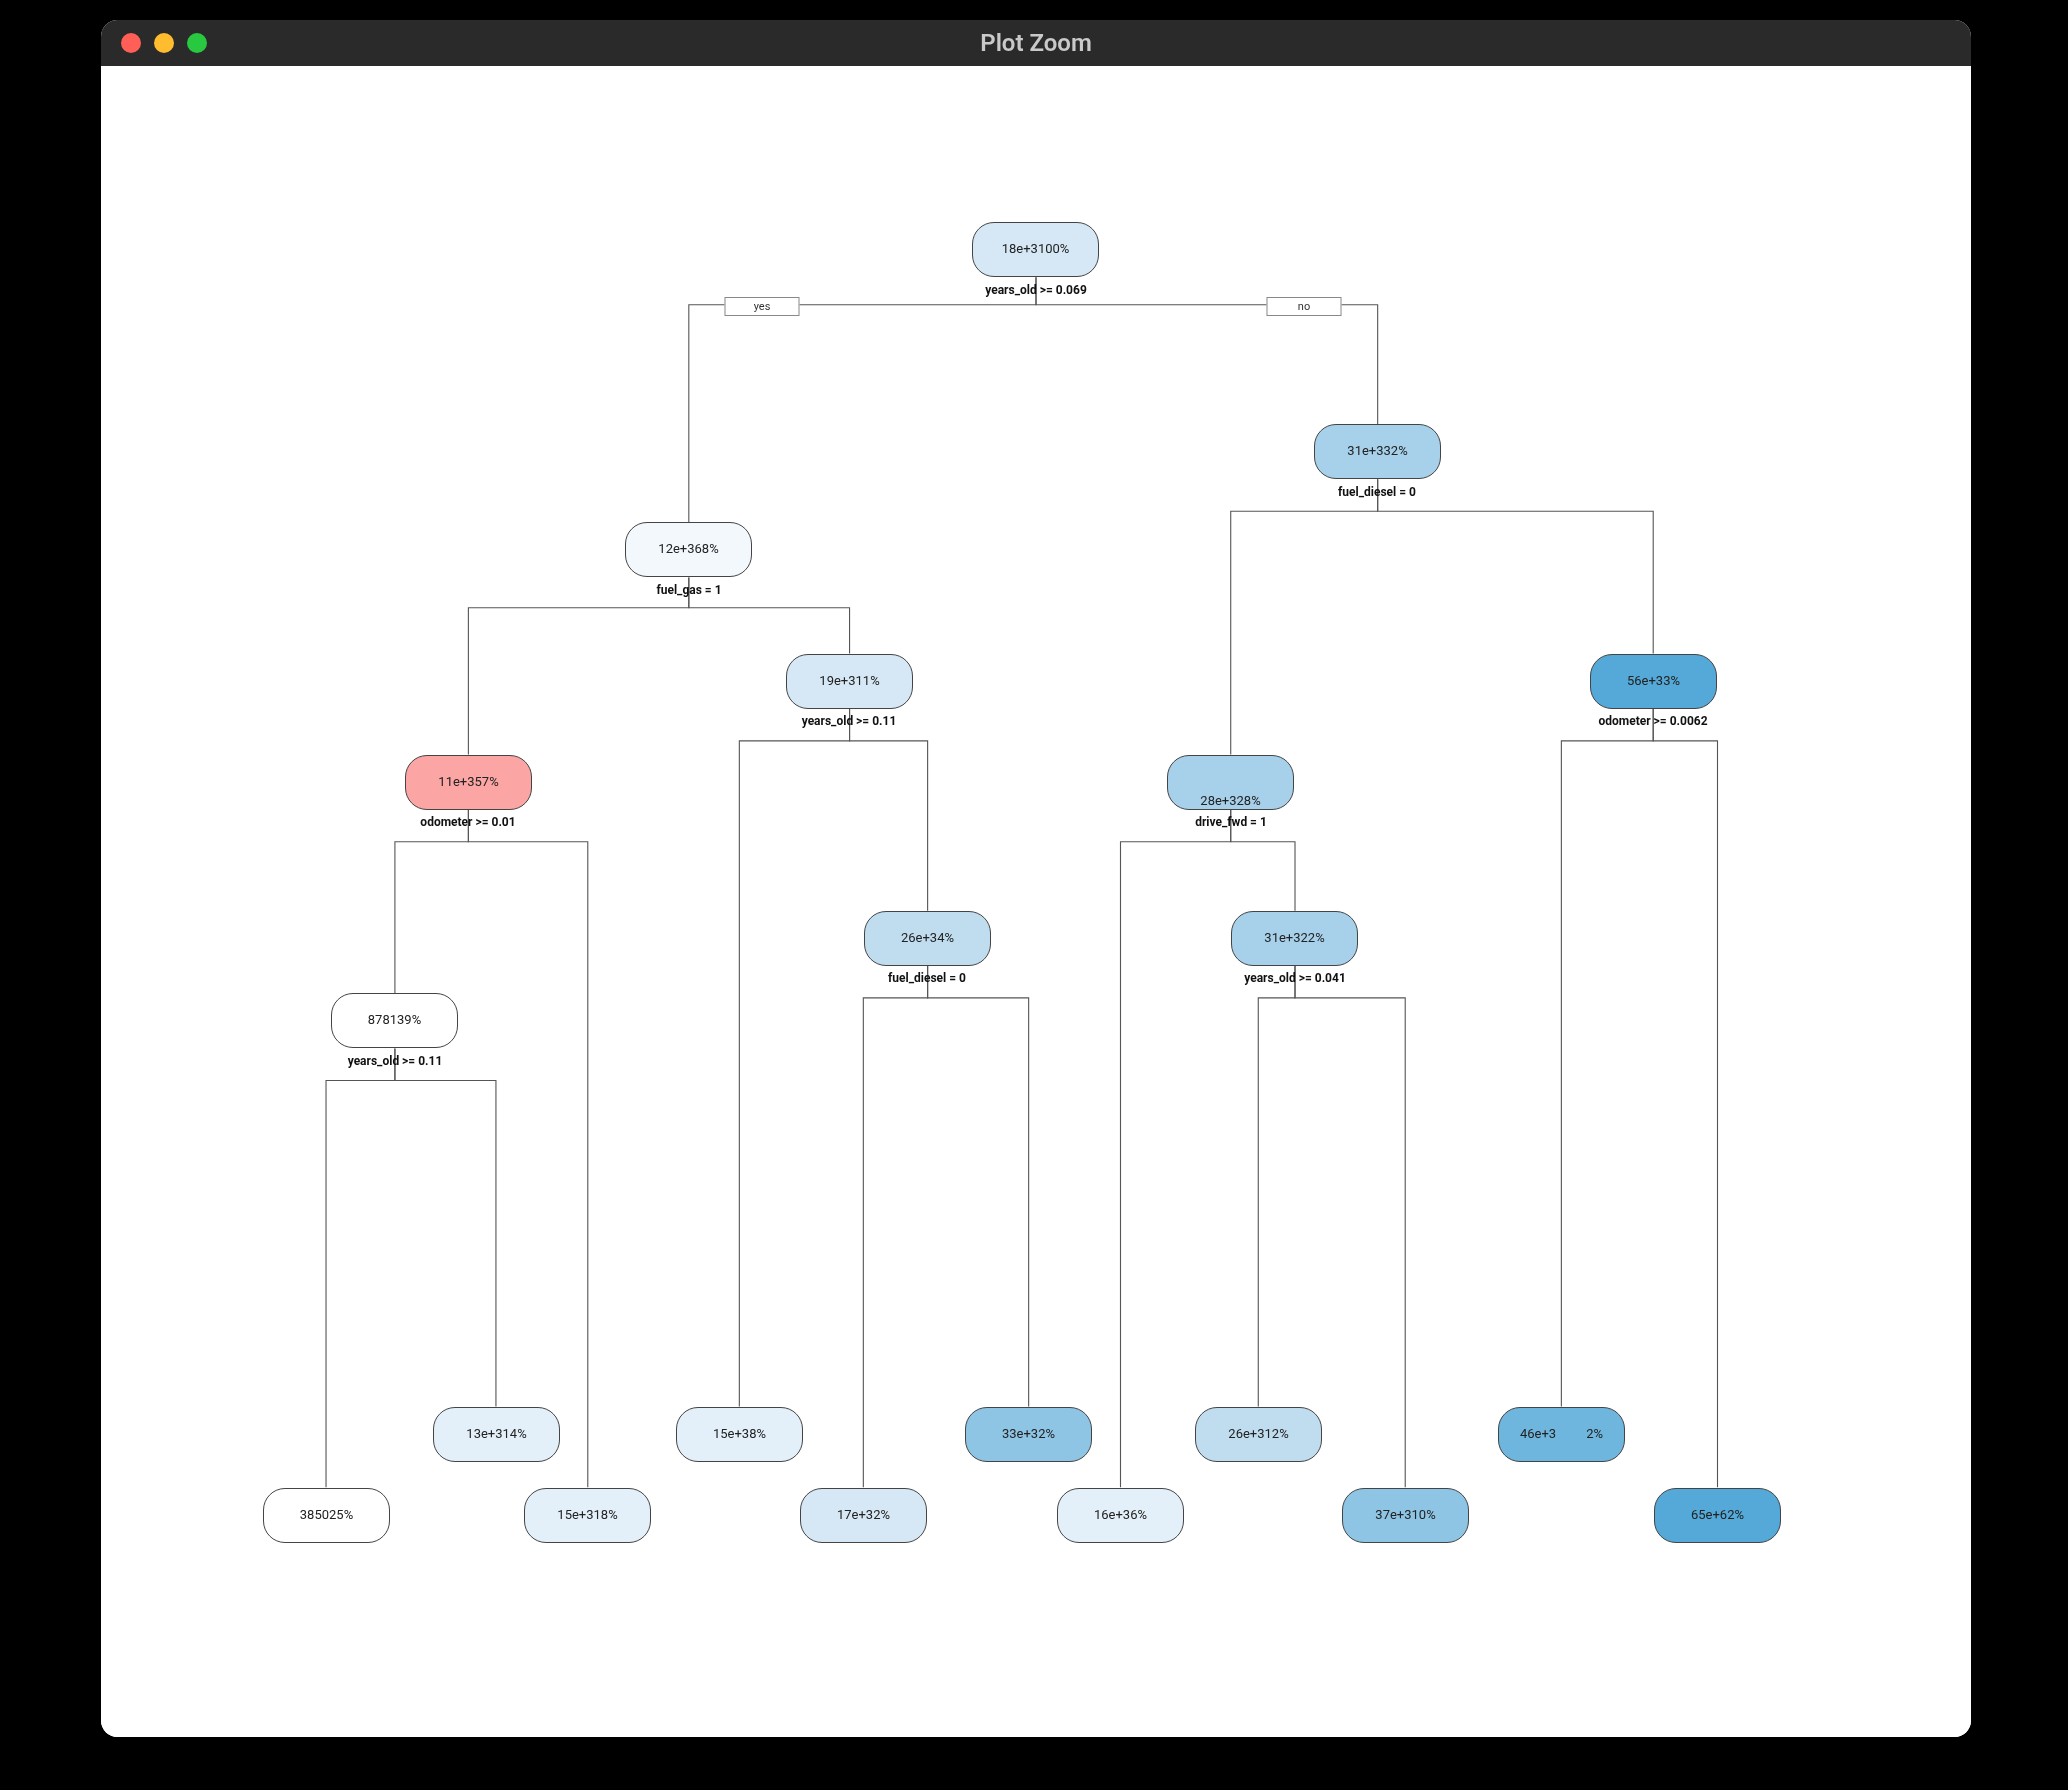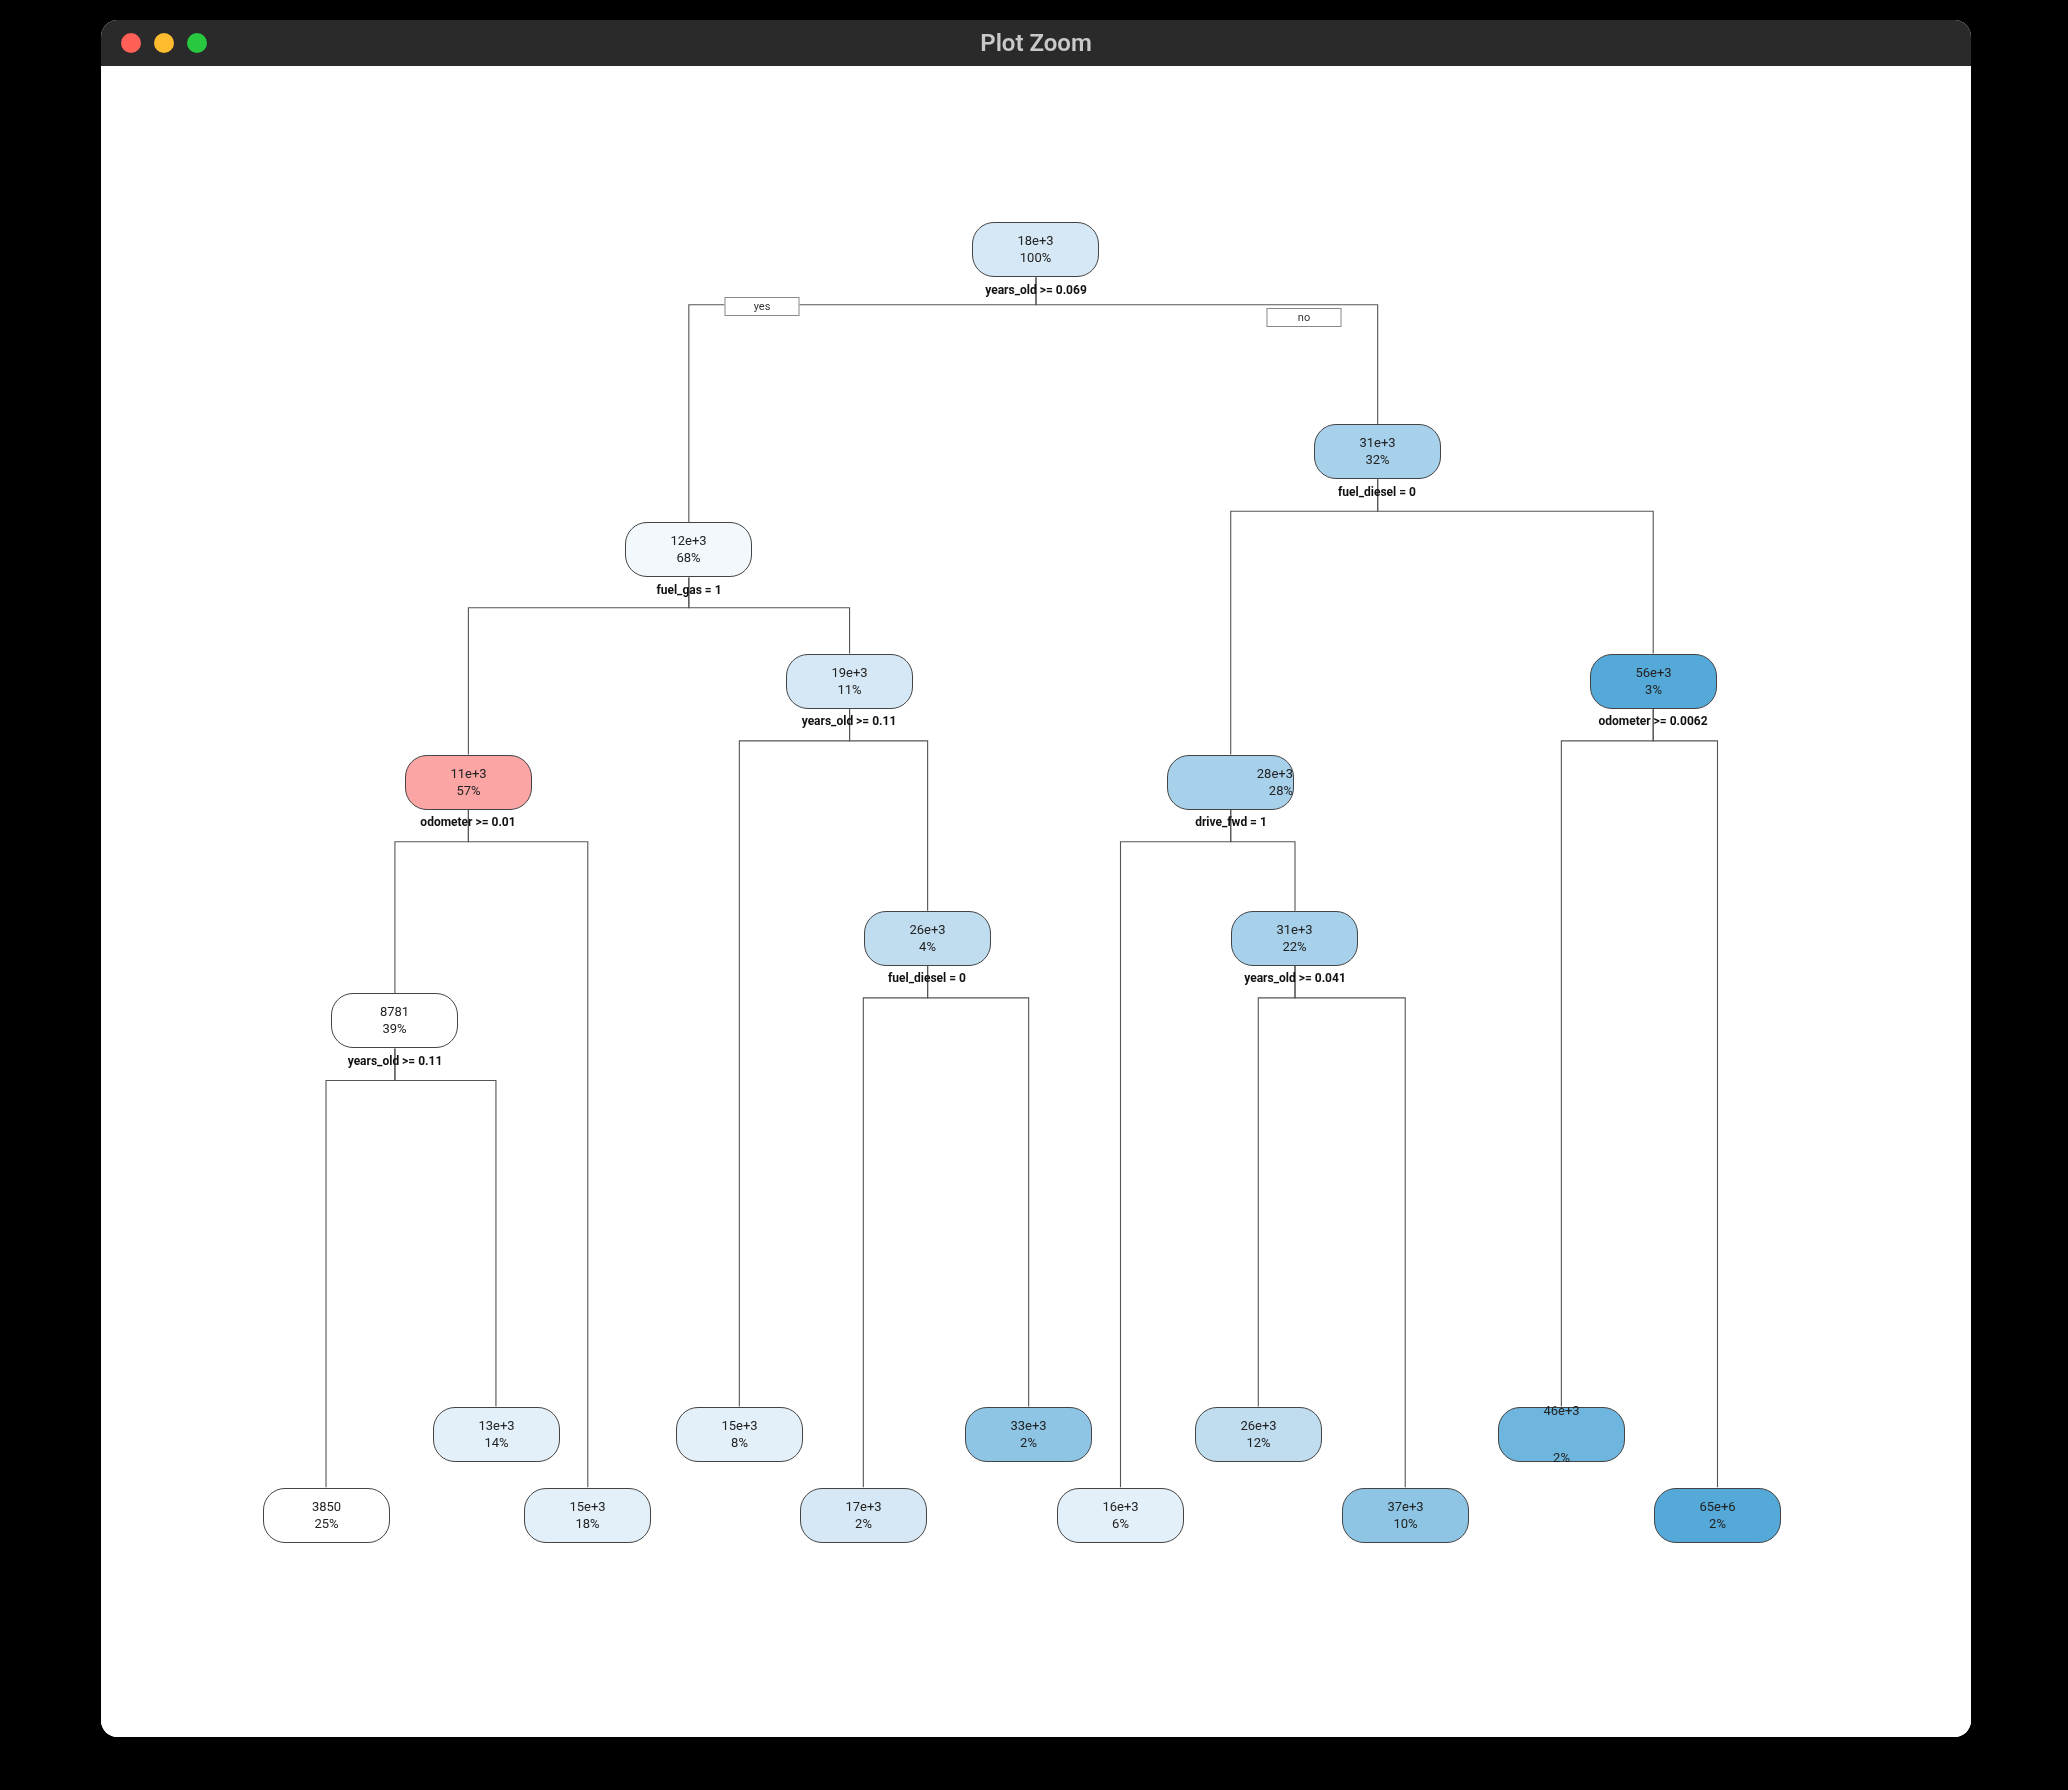--- a/index.html
+++ b/index.html
@@ -52,21 +52,21 @@
   }
   .canvas {
     position: absolute;
     left: 0; right: 0;
     top: 46px; bottom: 0;
     background: #ffffff;
   }
   .node {
     position: absolute;
     display: flex;
-    flex-direction: column;
+    flex-direction: row;
     align-items: center;
     justify-content: center;
     border: 0.9px solid #444;
     border-radius: 22px;
     width: 127px;
     height: 55px;
     font-size: 13px;
     line-height: 1.25;
     color: #222;
     text-align: center;
@@ -147,21 +147,21 @@
       <path d="M320 1070 V1105 H430 V1460"></path>
 
       <path d="M900 980 V1015 H830 V1548"></path>
       <path d="M900 980 V1015 H1010 V1460"></path>
 
       <path d="M1300 980 V1015 H1260 V1460"></path>
       <path d="M1300 980 V1015 H1420 V1548"></path>
     </svg>
 
     <div class="branch-label" style="left:661px; top:231px;">yes</div>
-    <div class="branch-label" style="left:1203px; top:242px;">no</div>
+    <div class="branch-label" style="left:1203px; top:231px;">no</div>
 
     <div class="node" style="left: 871px; top: 156px; background: rgb(214, 232, 245);">
       <span>18e+3</span>
       <span>100%</span>
     </div>
     <div class="split-label" style="left:935px; top:217px;">years_old &gt;= 0.069</div>
 
     <div class="node" style="left: 524px; top: 456px; background: rgb(242, 248, 252);">
       <span>12e+3</span>
       <span>68%</span>

